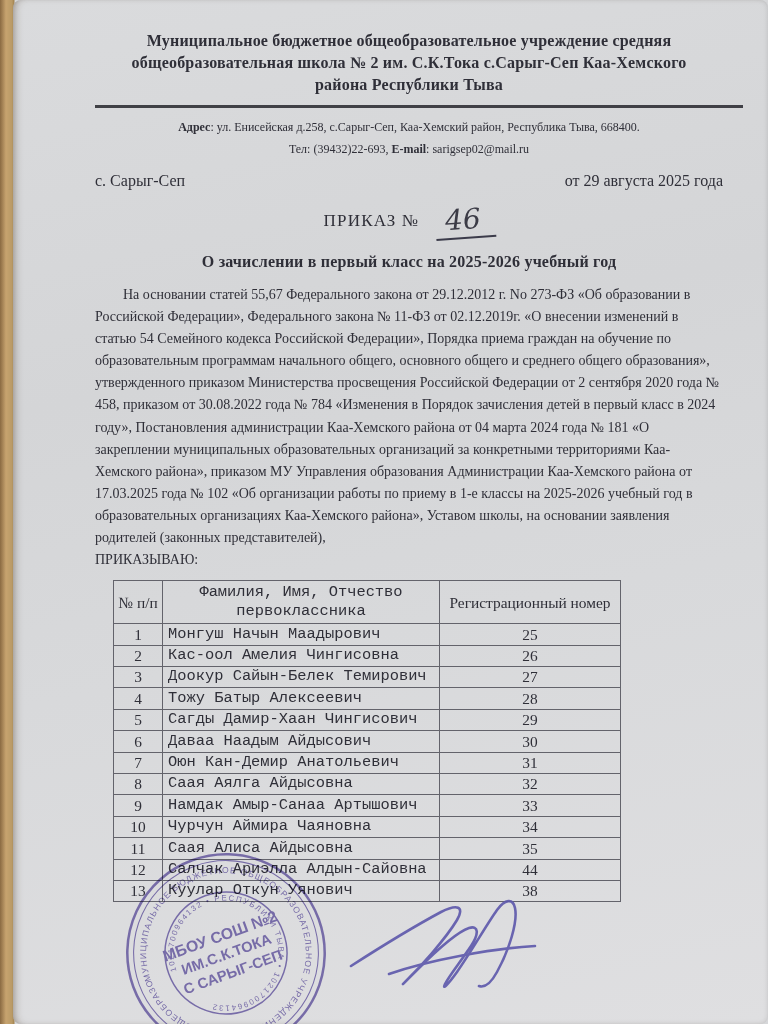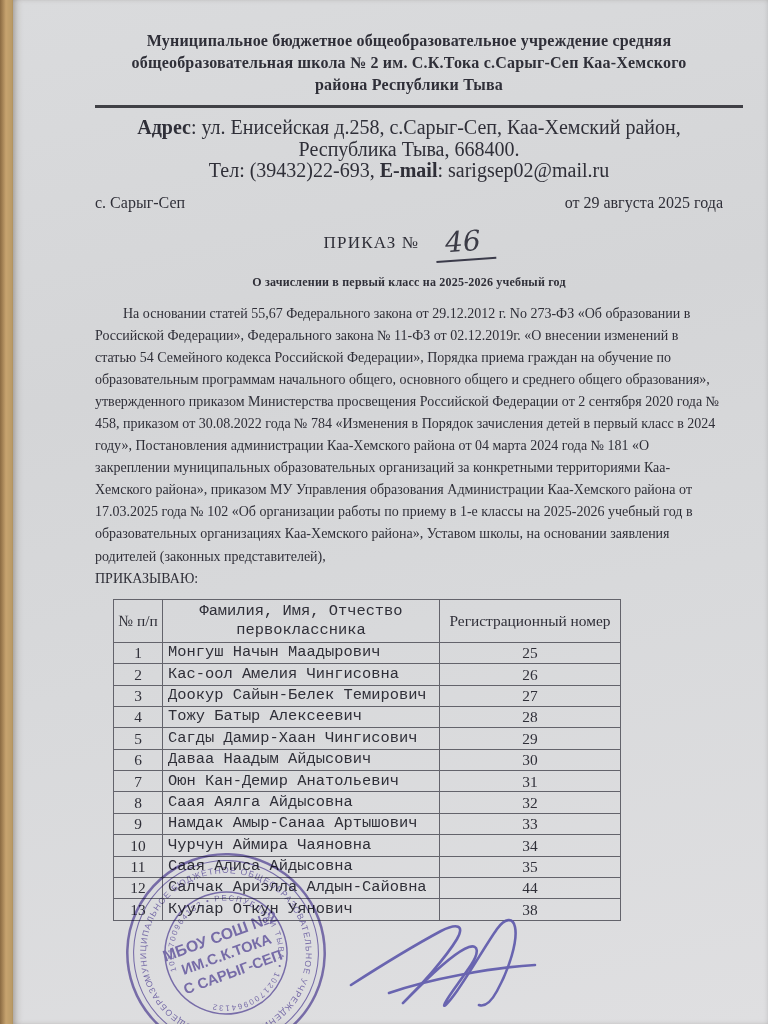--- a/index.html
+++ b/index.html
@@ -8,37 +8,38 @@
     background:linear-gradient(90deg,#8a6a42 0,#c7a36f 6px,#b99a66 12px,#a3834f 14px,#d6d7d9 15px);
     font-family:"Liberation Serif", serif;
     color:#2f2f38;
     position:relative;
   }
   .paper{
     position:absolute;left:13px;top:0;width:755px;height:1024px;
     background:linear-gradient(168deg,#dadbdd 0%,#d4d5d7 35%,#d8d9db 60%,#dfdfe1 100%);
     box-shadow:inset 6px 0 10px -6px rgba(60,40,20,.55), inset -2px 0 6px -4px rgba(0,0,0,.25);
     overflow:hidden;
+    border-radius:8px;
   }
   .content{position:relative;padding:30px 45px 0 82px;}
   .org-name{
     text-align:center;font-weight:bold;font-size:16px;line-height:22px;
     padding:0 30px;letter-spacing:.2px;
   }
   .rule{border:none;border-top:3px solid #26262c;margin:9px -20px 0 0;opacity:.85;}
-  .address{ text-align:center;font-size:20px;line-height:21.5px;margin-top:9px;}
+  .address{ text-align:center;font-size:12px;line-height:21.5px;margin-top:9px;}
   .address b{font-weight:bold;}
   .meta-row{display:flex;justify-content:space-between;font-size:16px;margin-top:12px;}
   .order-line{text-align:center;margin-top:10px;font-size:17px;letter-spacing:1.2px;}
   .order-no{
     display:inline-block;font-size:28px;font-style:italic;letter-spacing:0;
     font-family:"DejaVu Serif",serif;transform:rotate(-4deg) translateY(3px);
     border-bottom:2px solid #3b3b4a;padding:0 14px 1px 10px;margin-left:10px;color:#3b3b46;
   }
-  .subject{text-align:center;font-weight:bold;font-size:12px;margin-top:17px;letter-spacing:.2px;}
+  .subject{text-align:center;font-weight:bold;font-size:16px;margin-top:17px;letter-spacing:.2px;}
   .body-par{font-size:14px;line-height:22.1px;margin-top:13px;text-indent:28px;text-align:left;}
   .line{font-size:14px;line-height:22.1px;}
   table.roster{border-collapse:collapse;margin:9px 0 16px 18px;table-layout:fixed;width:500px;}
   table.roster th,table.roster td{
     border:1px solid #63636b;font-weight:normal;font-size:15.4px;
     padding:0 5px;height:20.4px;line-height:17.5px;overflow:hidden;white-space:nowrap;
   }
   table.roster th{text-align:center;padding:2px 4px;line-height:19px;white-space:normal;}
   th.col-num,td.c0{width:40px;text-align:center;}
   th.col-name,td.c1{width:268px;text-align:left;font-family:Liberation Mono, monospace;}

